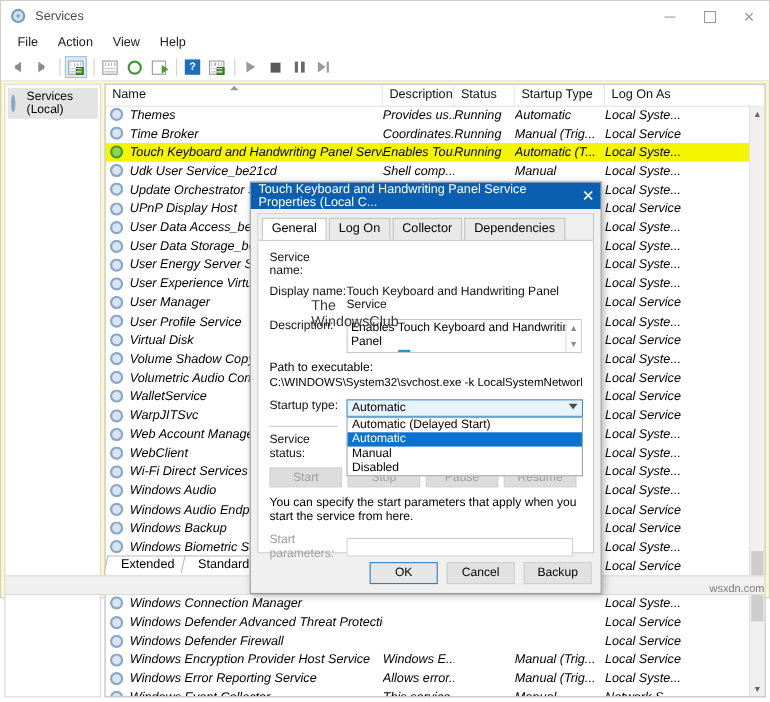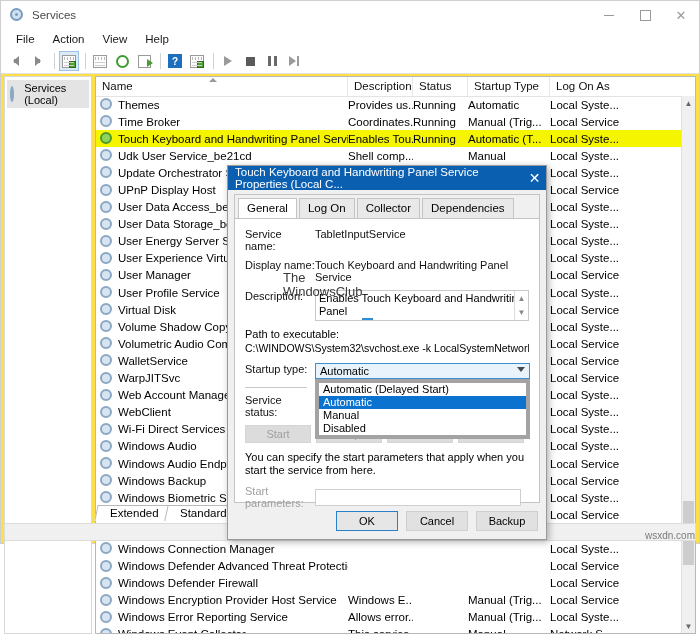--- a/index.html
+++ b/index.html
@@ -11,21 +11,21 @@
     font-family: "Liberation Sans", sans-serif;
     font-size: 11px;
     color: #000000;
     overflow: hidden;
     position: relative;
   }
   #app {
     position: absolute;
     left: 0; top: 0;
     width: 700px; height: 544px;
-    background: #fde047;
+    background: #fef9c3;
     border: 1px solid #cfcfcf;
     box-sizing: border-box;
   }
 
   
   .titlebar {
     height: 28px;
     background: #ffffff;
     display: flex;
     align-items: center;
@@ -239,20 +239,21 @@
   .c-name { width: 252px; }
   .c-desc { width: 65px; }
   .c-stat { width: 55px; }
   .c-start { width: 82px; }
   .c-logon { width: 80px; border-right: none !important; }
 
   .rows {
     position: absolute;
     top: 19px; left: 0; right: 13px; bottom: 0;
     overflow: hidden;
+    font-style: italic;
   }
   .row {
     display: flex;
     height: 17.1px;
     align-items: center;
     font-size: 11.5px;
     white-space: nowrap;
   }
   .row.hl { background: #f5f500; }
   .row .cell { box-sizing: border-box; overflow: hidden; }
@@ -415,21 +416,21 @@
     width: 0; height: 0;
     border-left: 4px solid transparent;
     border-right: 4px solid transparent;
     border-top: 5px solid #4a4a4a;
   }
   .dropdown {
     position: absolute;
     left: 0; top: 16px;
     width: 215px;
     background: #ffffff;
-    border: 4px solid #a3a3a3;
+    border: 1px solid #a3a3a3;
     box-sizing: border-box;
     z-index: 20;
   }
   .dd-item {
     height: 13px;
     font-size: 11px;
     padding-left: 4px;
     line-height: 13px;
   }
   .dd-item.sel { background: #0b72d0; color: #ffffff; }
@@ -1005,21 +1006,20 @@
         <div class="tab sel">General</div>
         <div class="tab">Log On</div>
         <div class="tab">Collector</div>
         <div class="tab">Dependencies</div>
       </div>
 
       <div class="pane">
 
         <div class="frow">
           <div class="flabel">Service name:</div>
-          <div class="fval">TabletInputService</div>
         </div>
 
         <div class="frow">
           <div class="flabel">Display name:</div>
           <div class="fval">Touch Keyboard and Handwriting Panel Service</div>
         </div>
 
         <div class="frow">
           <div class="flabel">Description:</div>
           <div class="descbox">

